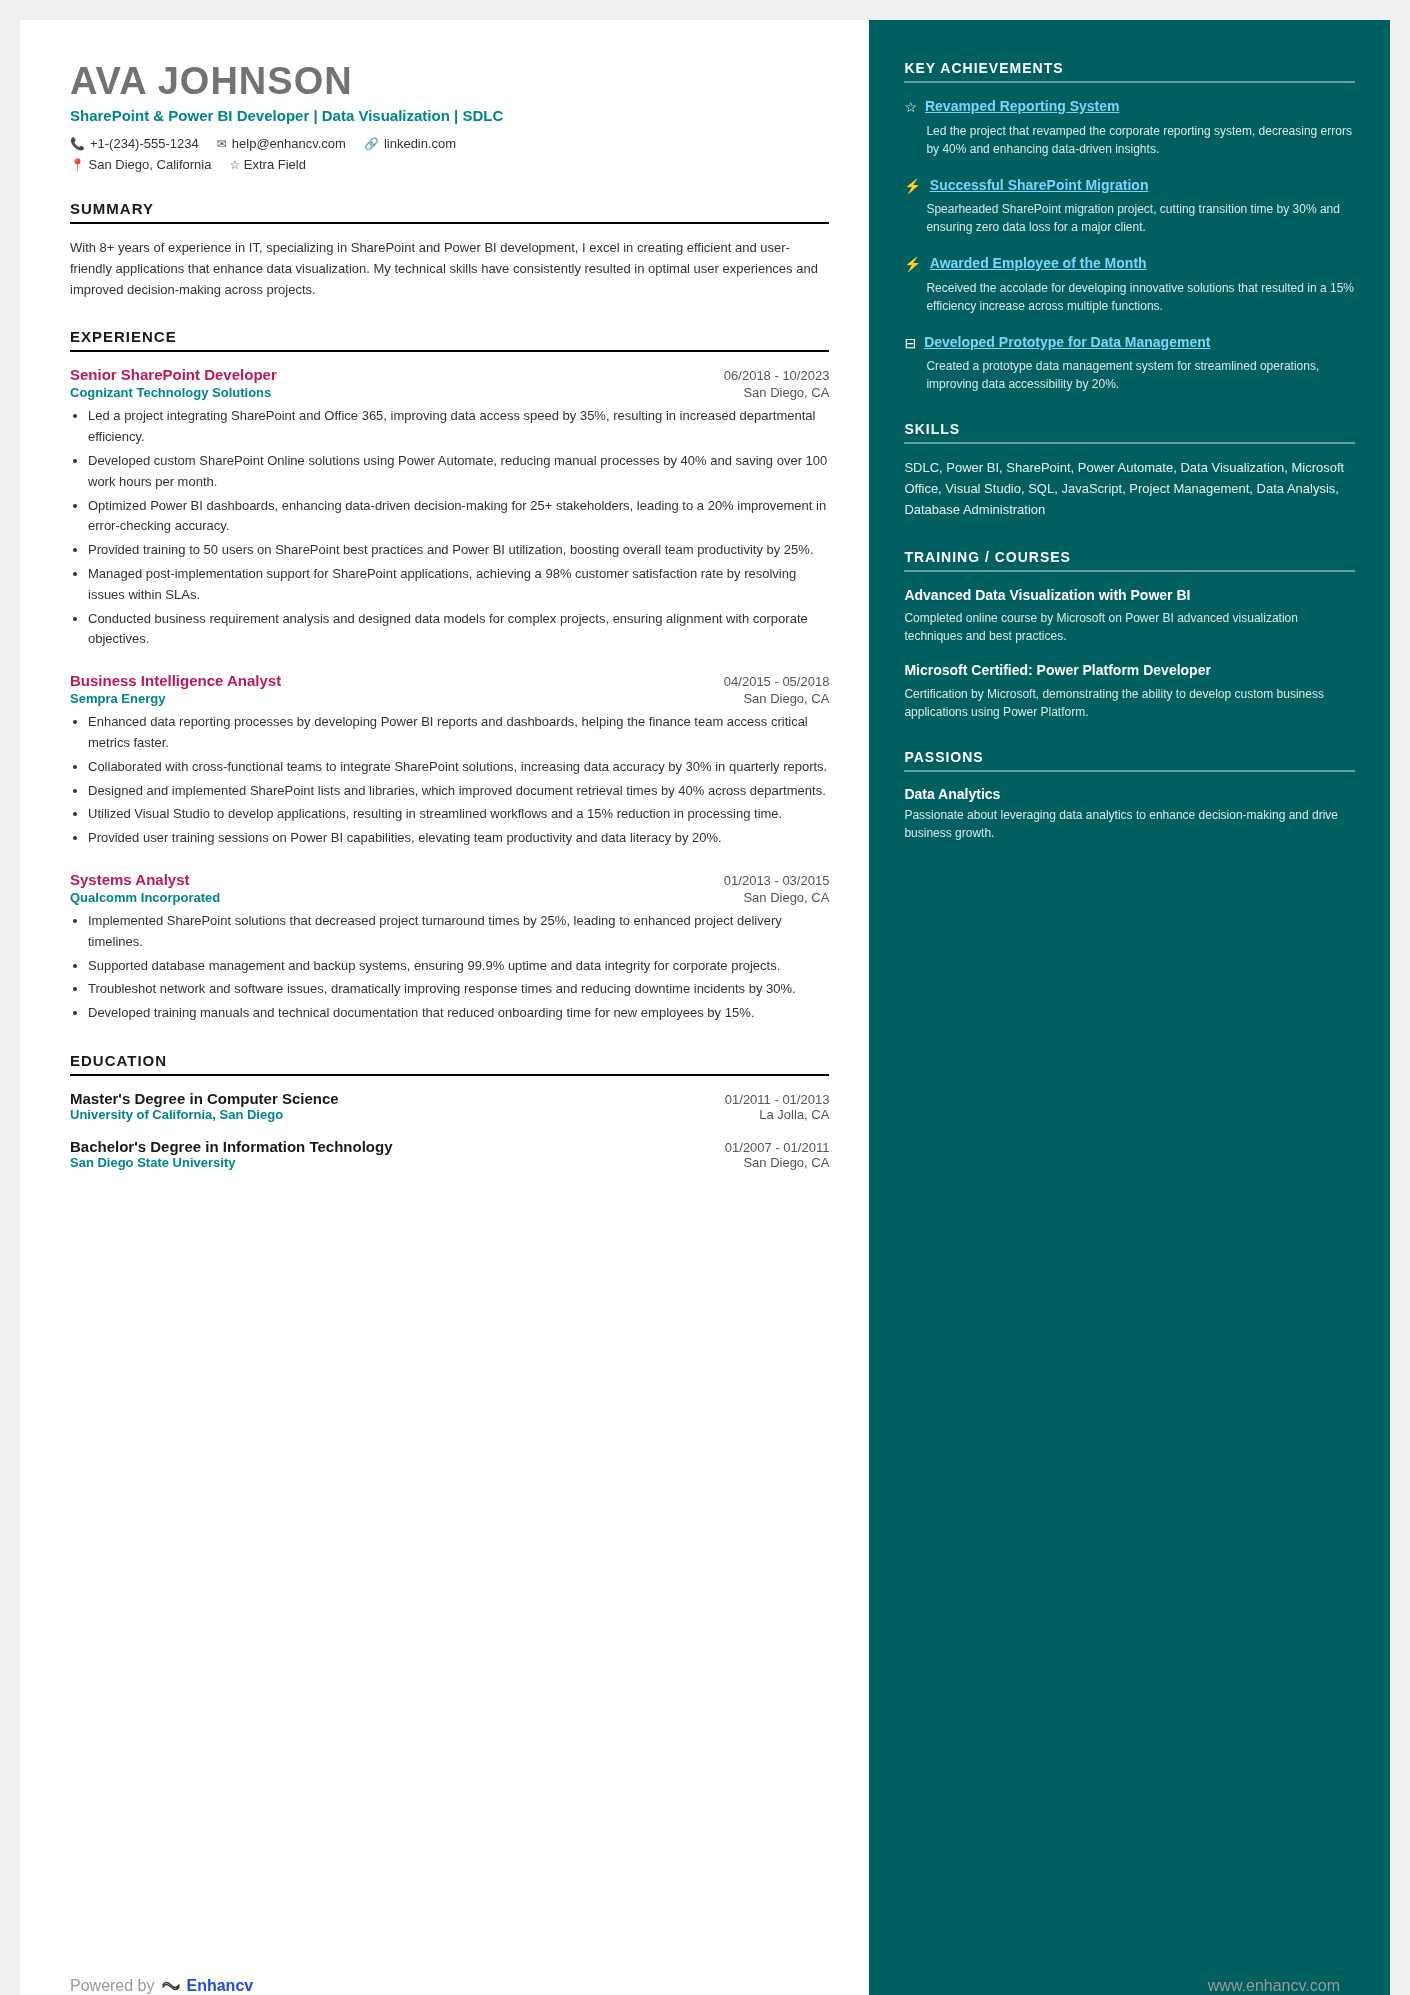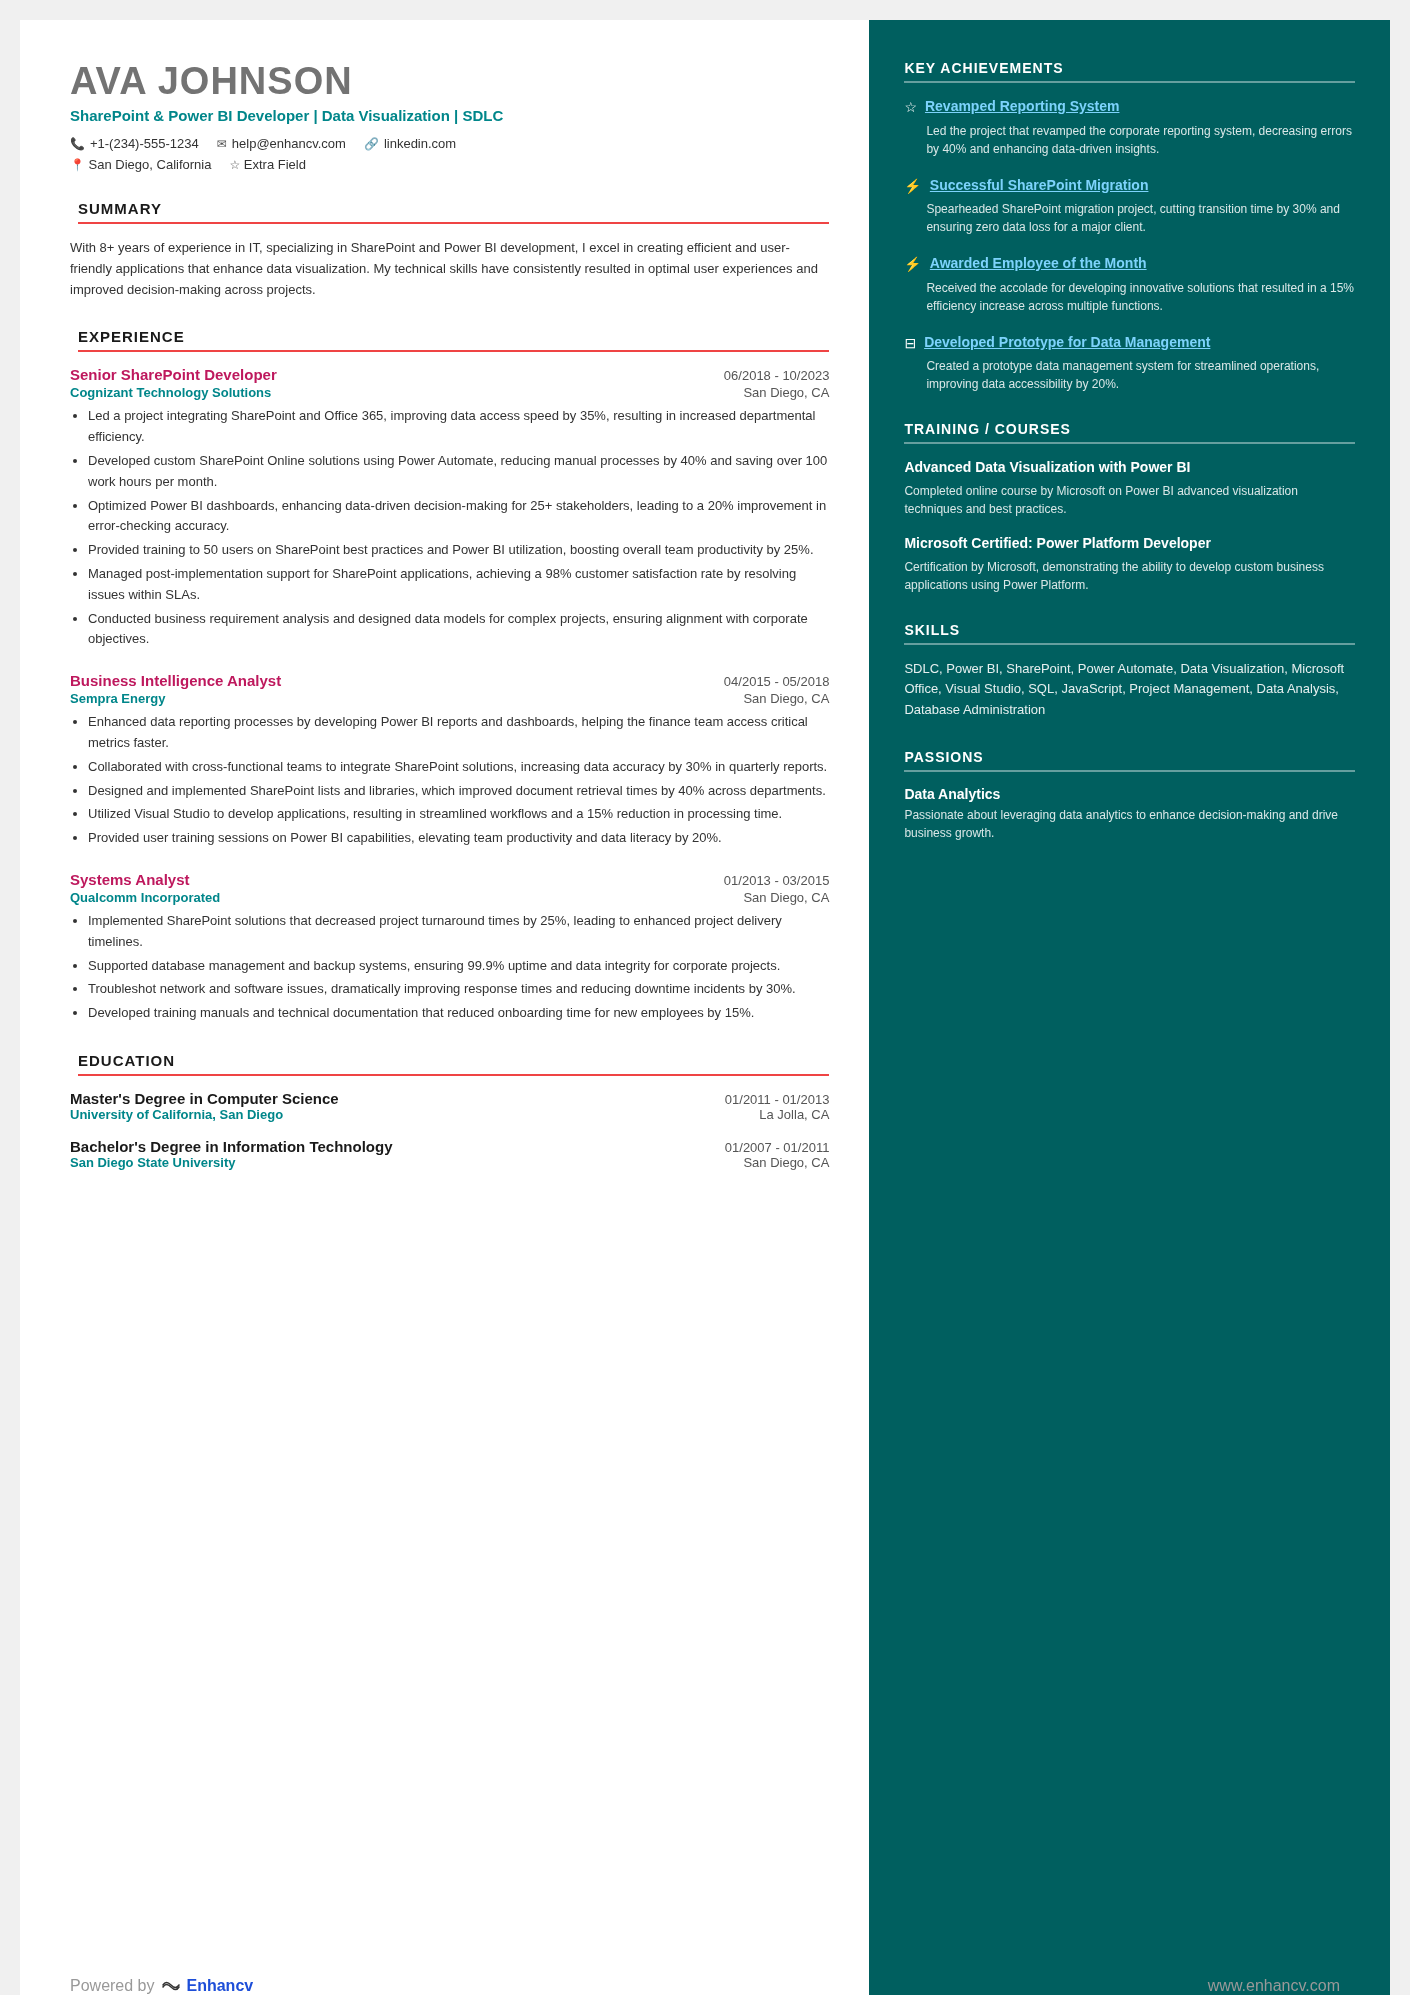--- a/index.html
+++ b/index.html
@@ -73,24 +73,23 @@
     
     .section {
       margin-top: 28px;
     }
     .section-title {
       font-size: 15px;
       font-weight: 800;
       color: #1a1a1a;
       text-transform: uppercase;
       letter-spacing: 1px;
-      border-bottom: 2px solid #ef4444;
+      border-bottom: 2px solid #000000;
       padding-bottom: 5px;
       margin-bottom: 14px;
-      margin-left: 8px;
     }
     .section-body {
       font-size: 13px;
       color: #333;
       line-height: 1.6;
     }
     
     .exp-item {
       margin-bottom: 22px;
     }
@@ -423,36 +422,36 @@
       <div class="achievement-item">
         <div class="achievement-title-row">
           <span class="achievement-icon">⊟</span>
           <span class="achievement-title">Developed Prototype for Data Management</span>
         </div>
         <div class="achievement-desc">Created a prototype data management system for streamlined operations, improving data accessibility by 20%.</div>
       </div>
     </div>
 
     <div class="right-section">
+      <div class="right-section-title">SKILLS</div>
+      <div class="skills-text">SDLC, Power BI, SharePoint, Power Automate, Data Visualization, Microsoft Office, Visual Studio, SQL, JavaScript, Project Management, Data Analysis, Database Administration</div>
+    </div>
+
+    <div class="right-section">
       <div class="right-section-title">TRAINING / COURSES</div>
 
       <div class="training-item">
         <div class="training-title">Advanced Data Visualization with Power BI</div>
         <div class="training-desc">Completed online course by Microsoft on Power BI advanced visualization techniques and best practices.</div>
       </div>
 
       <div class="training-item">
         <div class="training-title">Microsoft Certified: Power Platform Developer</div>
         <div class="training-desc">Certification by Microsoft, demonstrating the ability to develop custom business applications using Power Platform.</div>
       </div>
-    </div>
-
-    <div class="right-section">
-      <div class="right-section-title">SKILLS</div>
-      <div class="skills-text">SDLC, Power BI, SharePoint, Power Automate, Data Visualization, Microsoft Office, Visual Studio, SQL, JavaScript, Project Management, Data Analysis, Database Administration</div>
     </div>
 
     <div class="right-section">
       <div class="right-section-title">PASSIONS</div>
 
       <div>
         <div class="passion-title">Data Analytics</div>
         <div class="passion-desc">Passionate about leveraging data analytics to enhance decision-making and drive business growth.</div>
       </div>
     </div>

